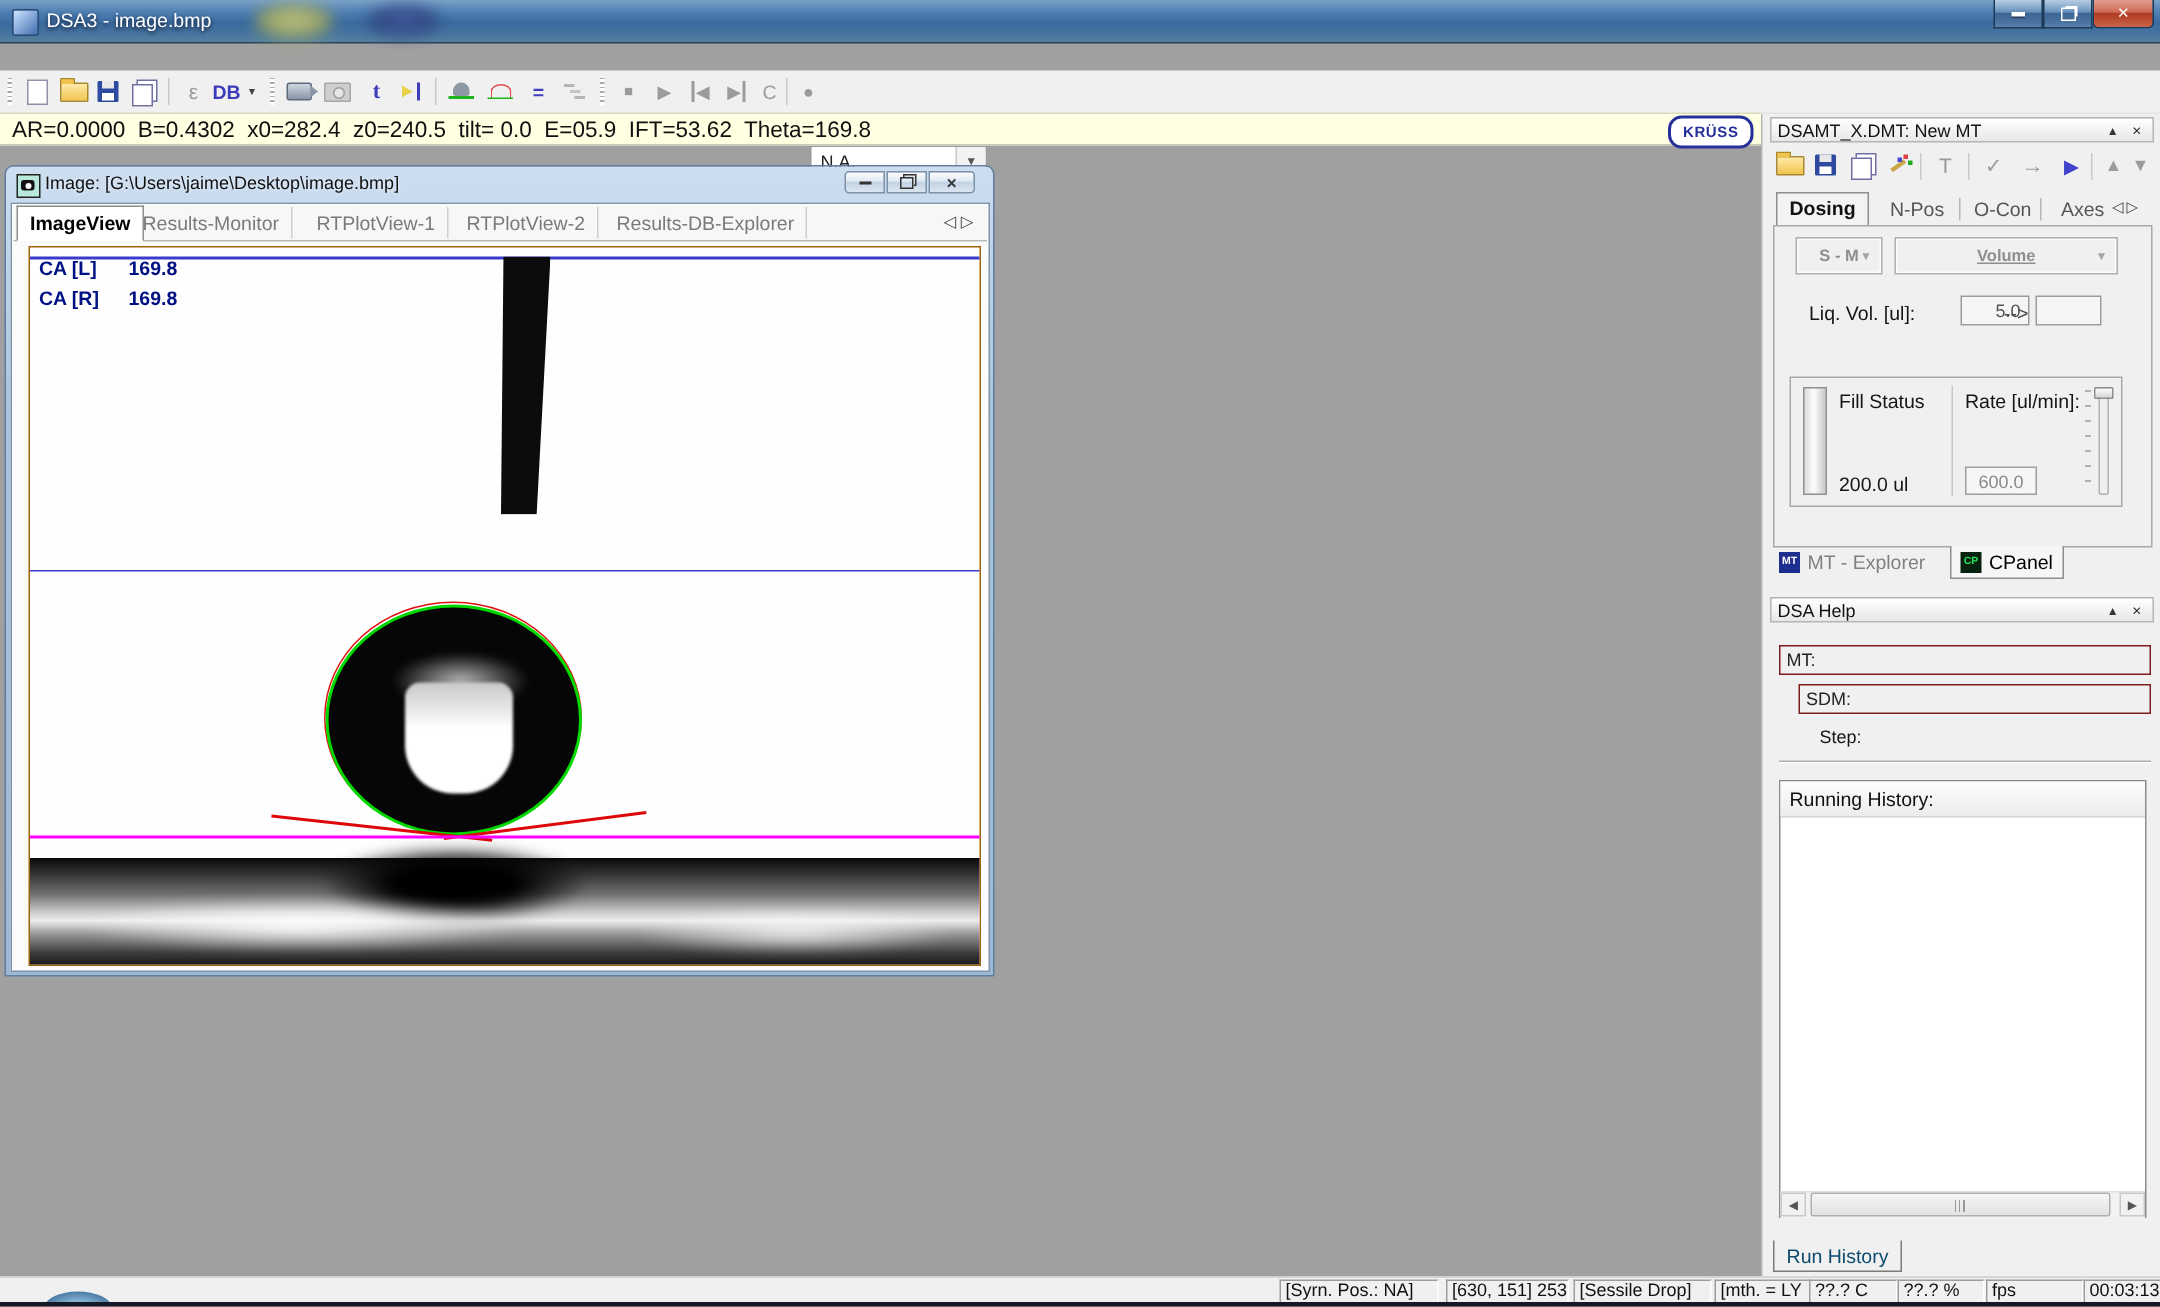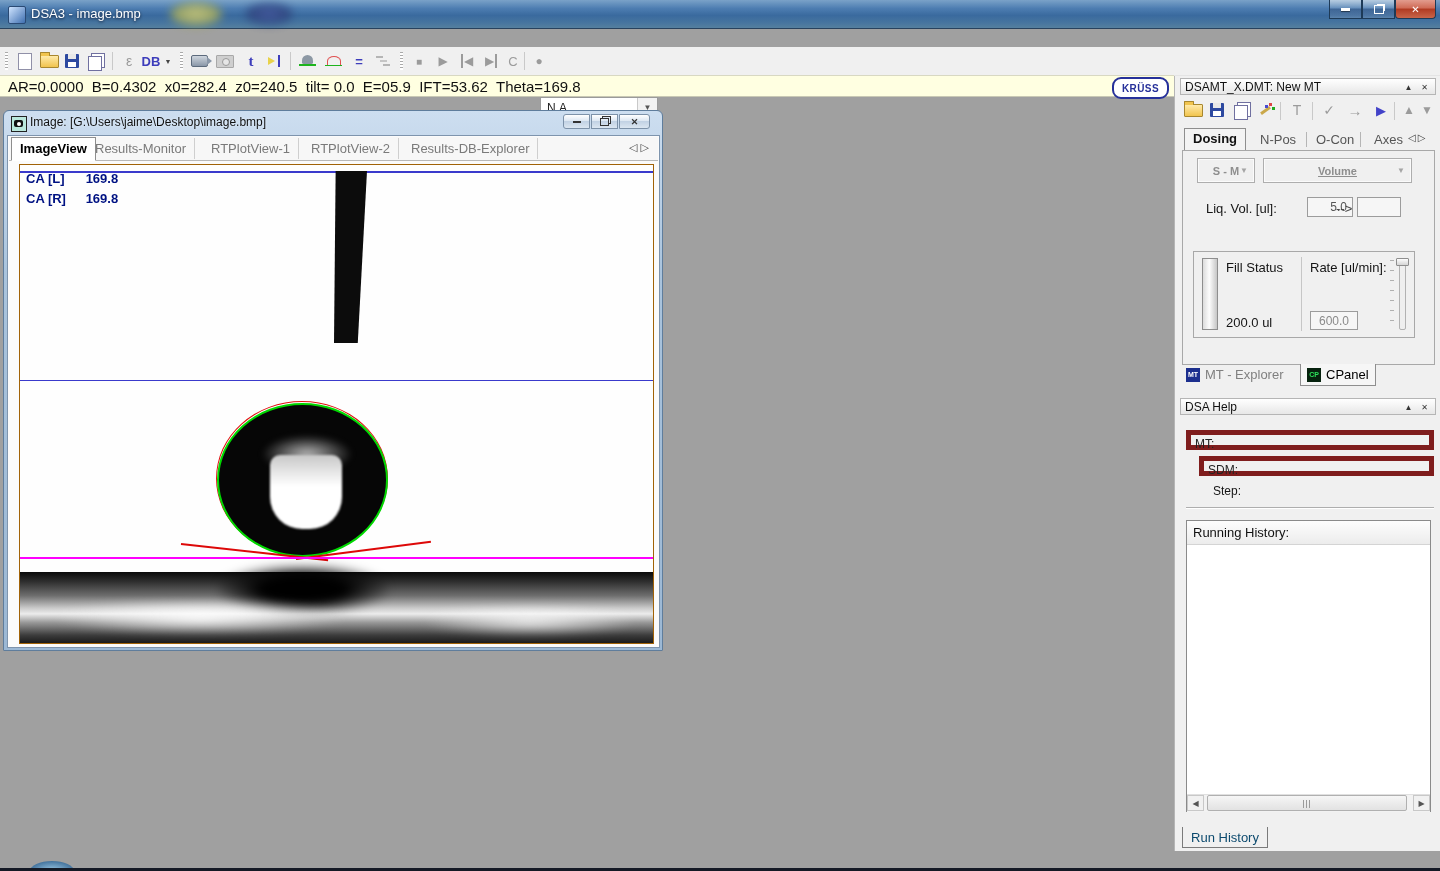--- a/index.html
+++ b/index.html
@@ -116,21 +116,21 @@
     background:linear-gradient(90deg,#dcdcdc,#fdfdfd 45%,#c6c6c6);}
   #rate-slider{position:absolute;width:26px;height:74px;}
   #rate-slider .ticks{position:absolute;left:4px;top:4px;width:4px;height:64px;
     background:repeating-linear-gradient(180deg,#b0b0b0 0 1px,transparent 1px 10px);}
   #rate-slider .groove{position:absolute;right:6px;top:2px;width:5px;height:70px;background:#efefef;border:1px solid #b2b2b2;border-radius:2px;}
   #rate-slider .thumb{position:absolute;right:3px;top:2px;width:11px;height:6px;background:linear-gradient(#fdfdfd,#d5d5d5);border:1px solid #8e8e8e;border-radius:1px;}
   .btab{position:absolute;top:364px;height:21px;display:flex;align-items:center;gap:5px;font-size:13px;padding:0 6px;}
   .btab .sq{width:14px;height:14px;display:flex;align-items:center;justify-content:center;font-size:7px;font-weight:bold;}
   .btab.active{background:#f6f6f6;border:1px solid #8e8e8e;border-top:none;color:#000;}
   .btab.inactive{color:#808080;}
-  .helpbox{position:absolute;height:20px;background:#f0f0f0;border:5px solid #7f1d1d;box-sizing:border-box;font-size:12px;color:#222;line-height:18px;padding-left:4px;}
+  .helpbox{position:absolute;height:20px;background:#f0f0f0;border:1px solid #7f1d1d;box-sizing:border-box;font-size:12px;color:#222;line-height:18px;padding-left:4px;}
   #rhbox{position:absolute;left:1186px;top:520px;width:245px;height:292px;background:#fff;border:1px solid #8a8a8a;box-sizing:border-box;}
   #rhbox .rhhead{height:23px;background:linear-gradient(#fdfdfd,#ececec);border-bottom:1px solid #d4d4d4;font-size:13px;color:#111;line-height:23px;padding-left:6px;}
   .hscroll{position:absolute;height:17px;background:#f2f2f2;border-top:1px solid #e0e0e0;}
   .sbtn{position:absolute;top:0;width:17px;height:16px;background:#f1f1f1;border:1px solid #c8c8c8;box-sizing:border-box;
     display:flex;align-items:center;justify-content:center;color:#555;font-size:8px;}
   .sthumb{position:absolute;top:0;height:16px;background:linear-gradient(#f6f6f6,#e2e2e2);border:1px solid #b0b0b0;box-sizing:border-box;border-radius:2px;}
   .sgrip{position:absolute;left:50%;top:4px;width:9px;height:8px;margin-left:-4px;
     background:repeating-linear-gradient(90deg,#9a9a9a 0 1px,transparent 1px 3px);}
   #runtab{left:1182px;top:827px;width:86px;height:21px;background:#f0f0f0;border:1px solid #7a7a7a;border-top:none;
     box-sizing:border-box;font-size:13px;color:#0c4a6e;display:flex;align-items:center;justify-content:center;}
@@ -424,16 +424,26 @@
       </div>
     <div class="sthumb" style="left:20px;width:200px;">
         <div class="sgrip"></div>
       </div>
   </div>
 
   <div class="abs" id="runtab">
       <span>Run History</span>
     </div>
 
+  <div class="abs" id="statusbar">
+    <div class="scell" style="left:853px;width:101px;">[Syrn. Pos.: NA]</div>
+    <div class="scell" style="left:964px;width:77px;">[630, 151] 253</div>
+    <div class="scell" style="left:1049px;width:87px;">[Sessile Drop]</div>
+    <div class="scell" style="left:1143px;width:59px;">[mth. = LY</div>
+    <div class="scell" style="left:1206px;width:54px;">??.? C</div>
+    <div class="scell" style="left:1265px;width:53px;">??.? %</div>
+    <div class="scell" style="left:1324px;width:60px;">fps</div>
+    <div class="scell" style="left:1389px;width:48px;">00:03:13</div>
+  </div>
   <div class="abs" id="orb"></div>
   <div class="abs" id="taskstrip"></div>
 
 </div>
 
 </body></html>

